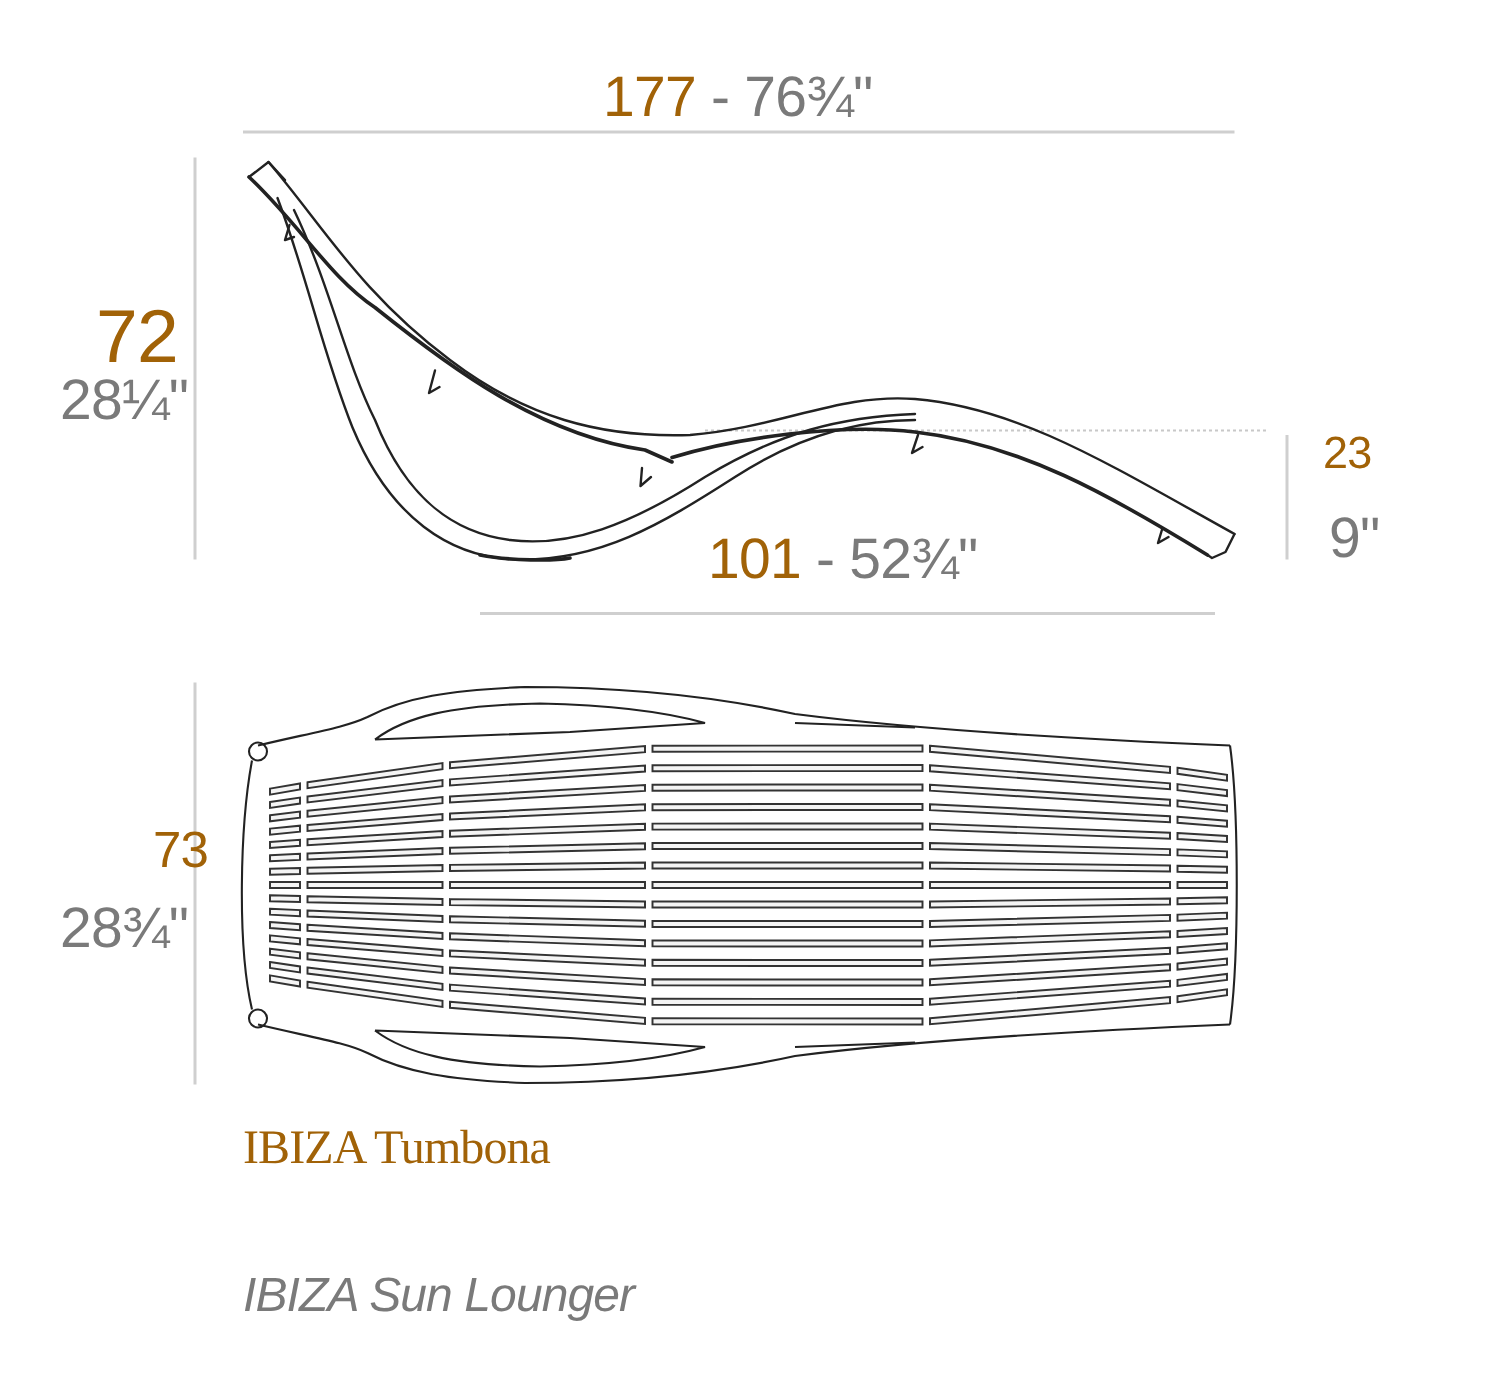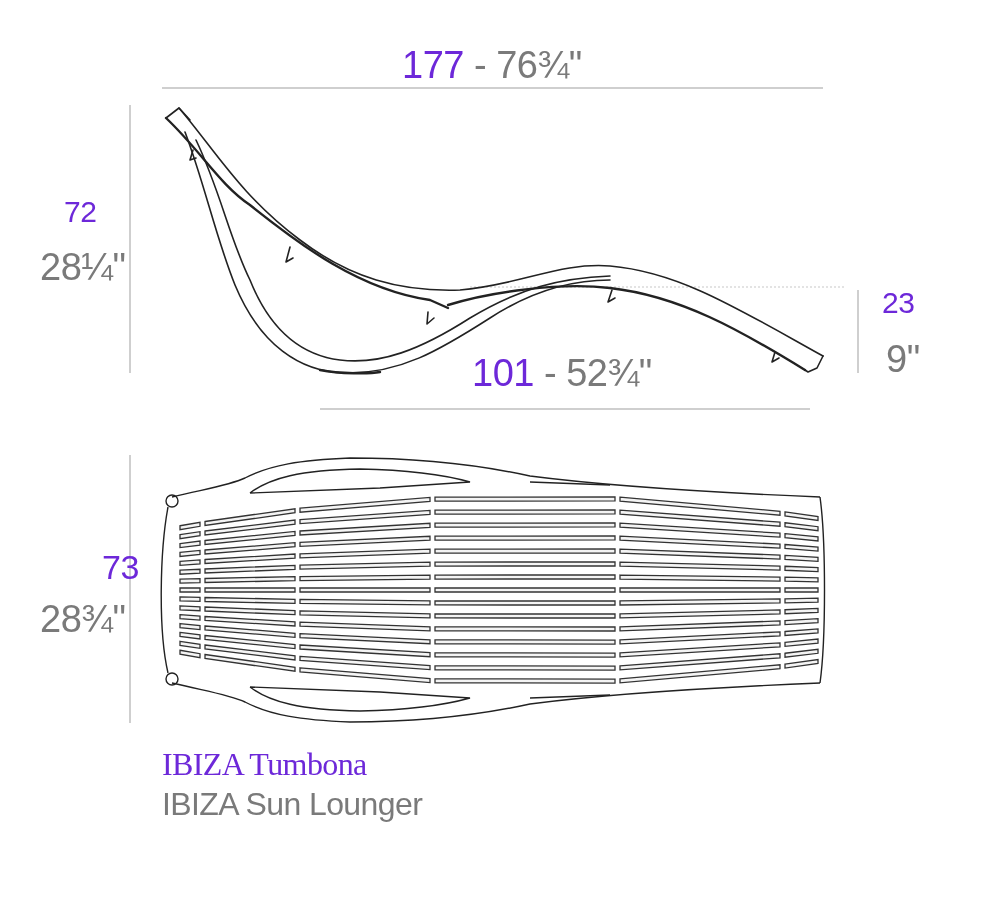--- a/index.html
+++ b/index.html
@@ -1,38 +1,38 @@
 <!DOCTYPE html>
 <html><head>
 <meta charset="utf-8">
 <style>
   html, body { margin:0; padding:0; background:#ffffff; }
   body { width:1000px; height:919px; position:relative; overflow:hidden;
          font-family: "Liberation Sans", "DejaVu Sans", sans-serif; }
   .dim { position:absolute; font-weight:300; letter-spacing:-0.5px; white-space:nowrap; }
-  .metric { color:#6d28d9; }
+  .metric { color:#a16207; }
   .imperial { color:#7a7a7a; }
   .line { position:absolute; background:#cfcfcf; }
   svg.drawing { position:absolute; left:0; top:0; }
   .caption { position:absolute; left:162px; font-size:32px; letter-spacing:-0.6px; white-space:nowrap; }
 </style>
 </head>
 <body>
 
 <div class="line" style="left:162px;top:87px;width:661px;height:2px;"></div>
 <div class="line" style="left:129px;top:105px;width:2px;height:268px;"></div>
 <div class="line" style="left:857px;top:290px;width:2px;height:83px;"></div>
 <div class="line" style="left:320px;top:408px;width:490px;height:2px;"></div>
 <div class="line" style="left:129px;top:455px;width:2px;height:268px;"></div>
 
 <div class="dim" style="left:402px;top:44px;font-size:38px;">
   <span class="metric">177</span><span class="imperial"> - </span><span class="imperial">76¾"</span>
 </div>
 
-<div class="dim metric" style="left:64px;top:195px;font-size:30px;">72</div>
+<div class="dim metric" style="left:64px;top:195px;font-size:50px;">72</div>
 <div class="dim imperial" style="left:40px;top:246px;font-size:38px;">28¼"</div>
 
 <div class="dim metric" style="left:882px;top:286px;font-size:30px;">23</div>
 <div class="dim imperial" style="left:886px;top:338px;font-size:38px;">9"</div>
 
 <div class="dim" style="left:472px;top:352px;font-size:38px;">
   <span class="metric">101</span><span class="imperial"> - </span><span class="imperial">52¾"</span>
 </div>
 
 <div class="dim metric" style="left:64px;top:548px;font-size:34px;margin-left:38px;">73</div>
@@ -171,13 +171,13 @@
       <path d="M180 650.2455107829234 L200 653.6837229204363 L200 657.6837229204363 L180 654.2455107829234 Z"></path>
       <path d="M205 654.5114406572449 L295 667.2328255660424 L295 671.2328255660424 L205 658.5114406572449 Z"></path>
       <path d="M300 667.8185950413223 L430 678.5789256198348 L430 682.5789256198348 L300 671.8185950413223 Z"></path>
       <path d="M435 678.8208738813634 L615 679.0500880238642 L615 683.0500880238642 L435 682.8208738813634 Z"></path>
       <path d="M620 678.8208738813634 L780 664.7624064746442 L780 668.7624064746442 L620 682.8208738813634 Z"></path>
       <path d="M785 664.1129664042252 L818 659.5072902342413 L818 663.5072902342413 L785 668.1129664042252 Z"></path>
     </g>
 </svg>
 
 <div class="caption metric" style="top:746px;font-family:Liberation Serif, serif;">IBIZA Tumbona</div>
-<div class="caption imperial" style="top:786px;">IBIZA Sun Lounger</div>
+<div class="caption imperial" style="top:845px;font-style:italic;">IBIZA Sun Lounger</div>
 
 </body></html>

